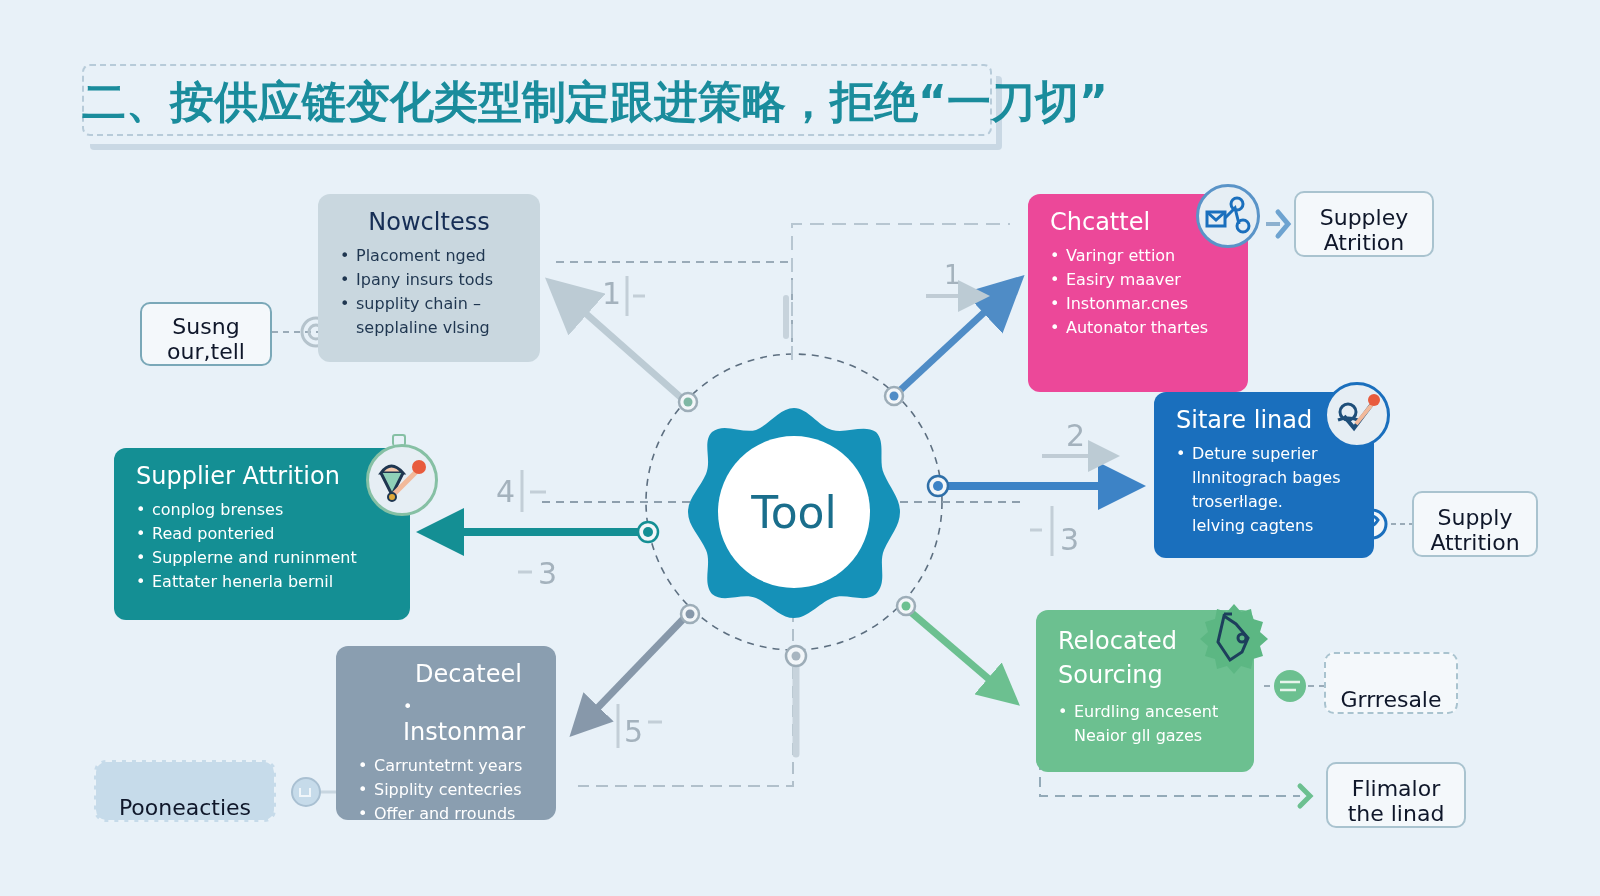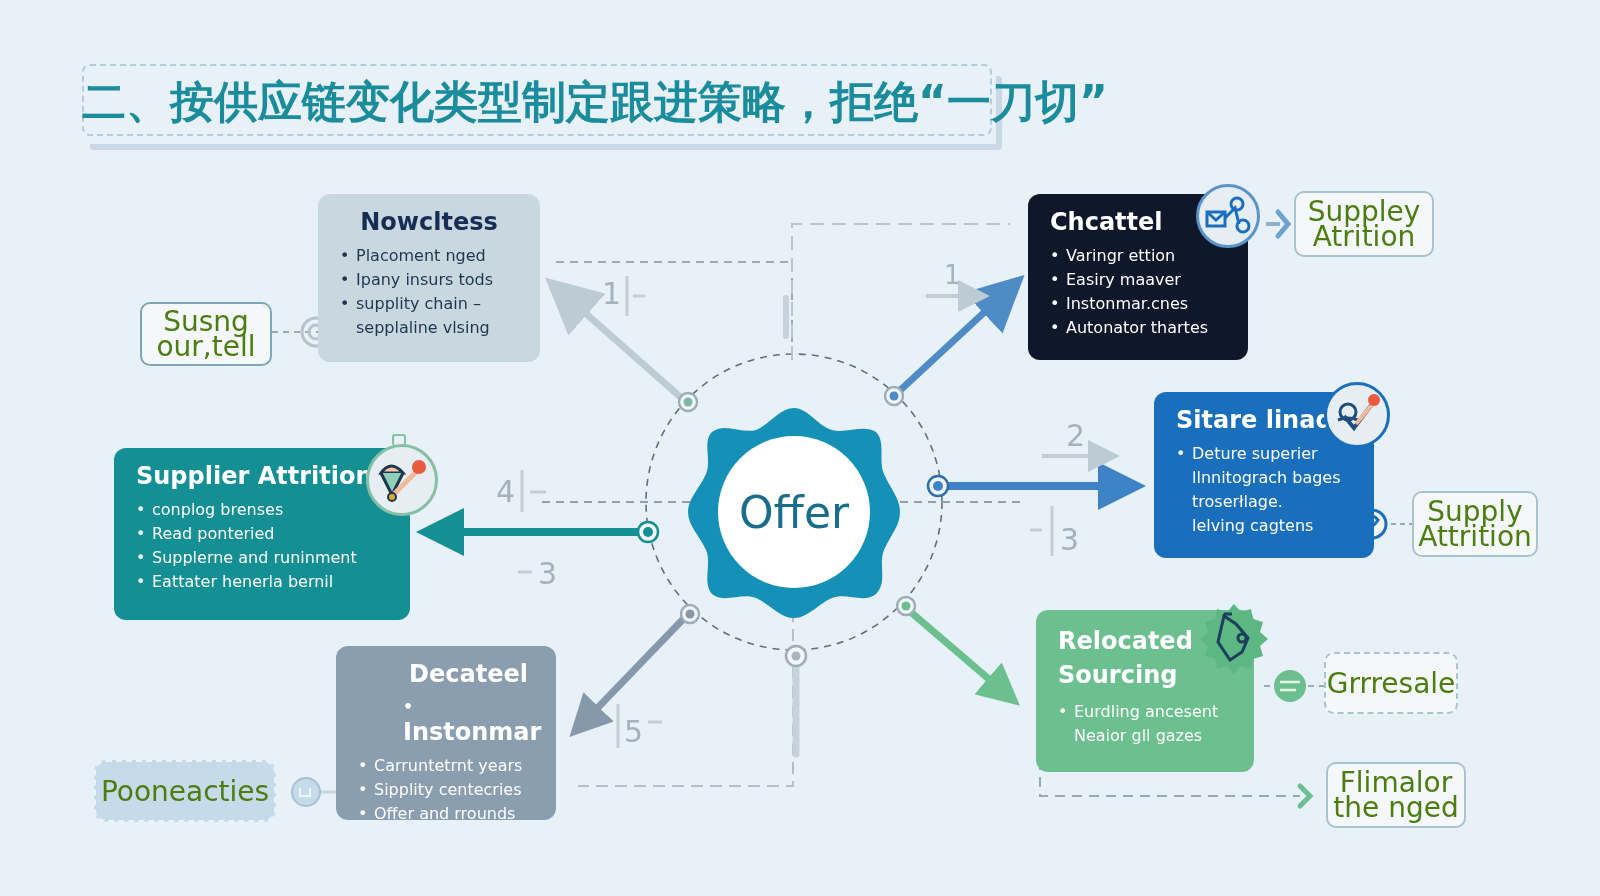--- a/index.html
+++ b/index.html
@@ -24,43 +24,43 @@
   }
   .title-text {
     left: 82px; top: 72px; font-size: 44px; color: #1a8c9c; white-space: nowrap;
     letter-spacing: 0px; line-height: 60px; font-weight: bold;
   }
 
   
   .card {
     border-radius: 12px; padding: 14px 22px; color: #fff;
   }
-  .card h3 { font-size: 24px; font-weight: bold; margin-bottom: 8px; }
+  .card h3 { font-size: 24px; font-weight: normal; margin-bottom: 8px; }
   .card ul { list-style: none; }
   .card li { font-size: 16px; line-height: 24px; position: relative; padding-left: 16px; }
   .card li.nob { padding-left: 0; }
   .card li::before { content: "•"; position: absolute; left: 0; top: 0; }
   .card li.nob::before { content: ""; }
 
   .card-nowcltess { left: 318px; top: 194px; width: 222px; height: 168px; background: #c9d7df; color: #1f3650; }
   .card-nowcltess h3 { color: #162e55; text-align: center; }
-  .card-chcattel { left: 1028px; top: 194px; width: 220px; height: 166px; background: #0f172a; }
+  .card-chcattel { left: 1028px; top: 194px; width: 220px; height: 198px; background: #ec4899; }
   .card-sitare { left: 1154px; top: 392px; width: 220px; height: 166px; background: #1a6fbd; }
   .card-supplier { left: 114px; top: 448px; width: 296px; height: 172px; background: #148f94; }
   .card-decateel { left: 336px; top: 646px; width: 220px; height: 174px; background: #8a9eb0; }
   .card-decateel h3 { text-align: center; margin-bottom: 2px; margin-left: 45px; }
   .card-decateel h3.sub { text-align: left; font-size: 24px; margin-bottom: 8px; }
   .card-relocated { left: 1036px; top: 610px; width: 218px; height: 162px; background: #6cc090; }
   .card-relocated h3 { line-height: 34px; margin-bottom: 8px; }
 
   
   .side {
     background: #f4f8fb; border: 2px solid #a9c3cf; border-radius: 10px;
-    color: #4d7c0f; font-size: 28px; text-align: center; line-height: 25px;
-    display: flex; align-items: center; justify-content: center;
+    color: #0f172a; font-size: 22px; text-align: center; line-height: 25px;
+    display: flex; align-items: flex-end; justify-content: center;
   }
   .side.dashed { border-style: dashed; }
   .side-susng { left: 140px; top: 302px; width: 132px; height: 64px; border-color: #7aa8b8; }
   .side-supply1 { left: 1294px; top: 191px; width: 140px; height: 66px; }
   .side-supply2 { left: 1412px; top: 491px; width: 126px; height: 66px; }
   .side-grrresale { left: 1324px; top: 652px; width: 134px; height: 62px; }
   .side-flimalor { left: 1326px; top: 762px; width: 140px; height: 66px; }
   .side-pooneacties {
     left: 94px; top: 760px; width: 182px; height: 62px;
     background: #c6dbea; border: 2px dashed #eaf2f8; border-radius: 12px;
@@ -180,21 +180,21 @@
 <div class="abs title-text">二、按供应链变化类型制定跟进策略，拒绝“一刀切”</div>
 
 <svg class="abs gear" viewBox="0 0 216 216">
   <path fill="#1591b8" d="M108 4
     C122 4 132 22 146 26 C160 30 178 20 190 28 C200 38 192 58 198 70
     C204 84 214 94 214 108 C214 122 204 132 198 146 C192 160 202 178 190 190
     C178 200 160 188 146 194 C132 200 122 214 108 214 C94 214 84 200 70 194
     C56 188 38 200 26 190 C16 178 26 160 20 146 C14 132 2 122 2 108
     C2 94 14 84 20 70 C26 56 16 38 26 28 C38 18 56 30 70 26 C84 20 94 4 108 4 Z"></path>
 </svg>
-<div class="abs gear-label">Offer</div>
+<div class="abs gear-label">Tool</div>
 
 <div class="abs card card-nowcltess">
   <h3>Nowcltess</h3>
   <ul>
     <li>Placoment nged</li>
     <li>Ipany insurs tods</li>
     <li>supplity chain –</li>
     <li class="nob" style="padding-left:16px">sepplaline vlsing</li>
   </ul>
 </div>
@@ -298,21 +298,21 @@
       <div>Supply</div>
       <div>Attrition</div>
     </div>
 </div>
 <div class="abs side side-grrresale dashed">
   <div>Grrresale</div>
 </div>
 <div class="abs side side-flimalor">
   <div>
       <div>Flimalor</div>
-      <div>the nged</div>
+      <div>the linad</div>
     </div>
 </div>
 <div class="abs side side-pooneacties">
   <div>Pooneacties</div>
 </div>
 
 <div class="abs num" style="left:602px;top:276px;">1</div>
 <div class="abs num" style="left:944px;top:260px;font-size:26px;">1</div>
 <div class="abs num" style="left:1066px;top:418px;">2</div>
 <div class="abs num" style="left:1060px;top:522px;">3</div>

